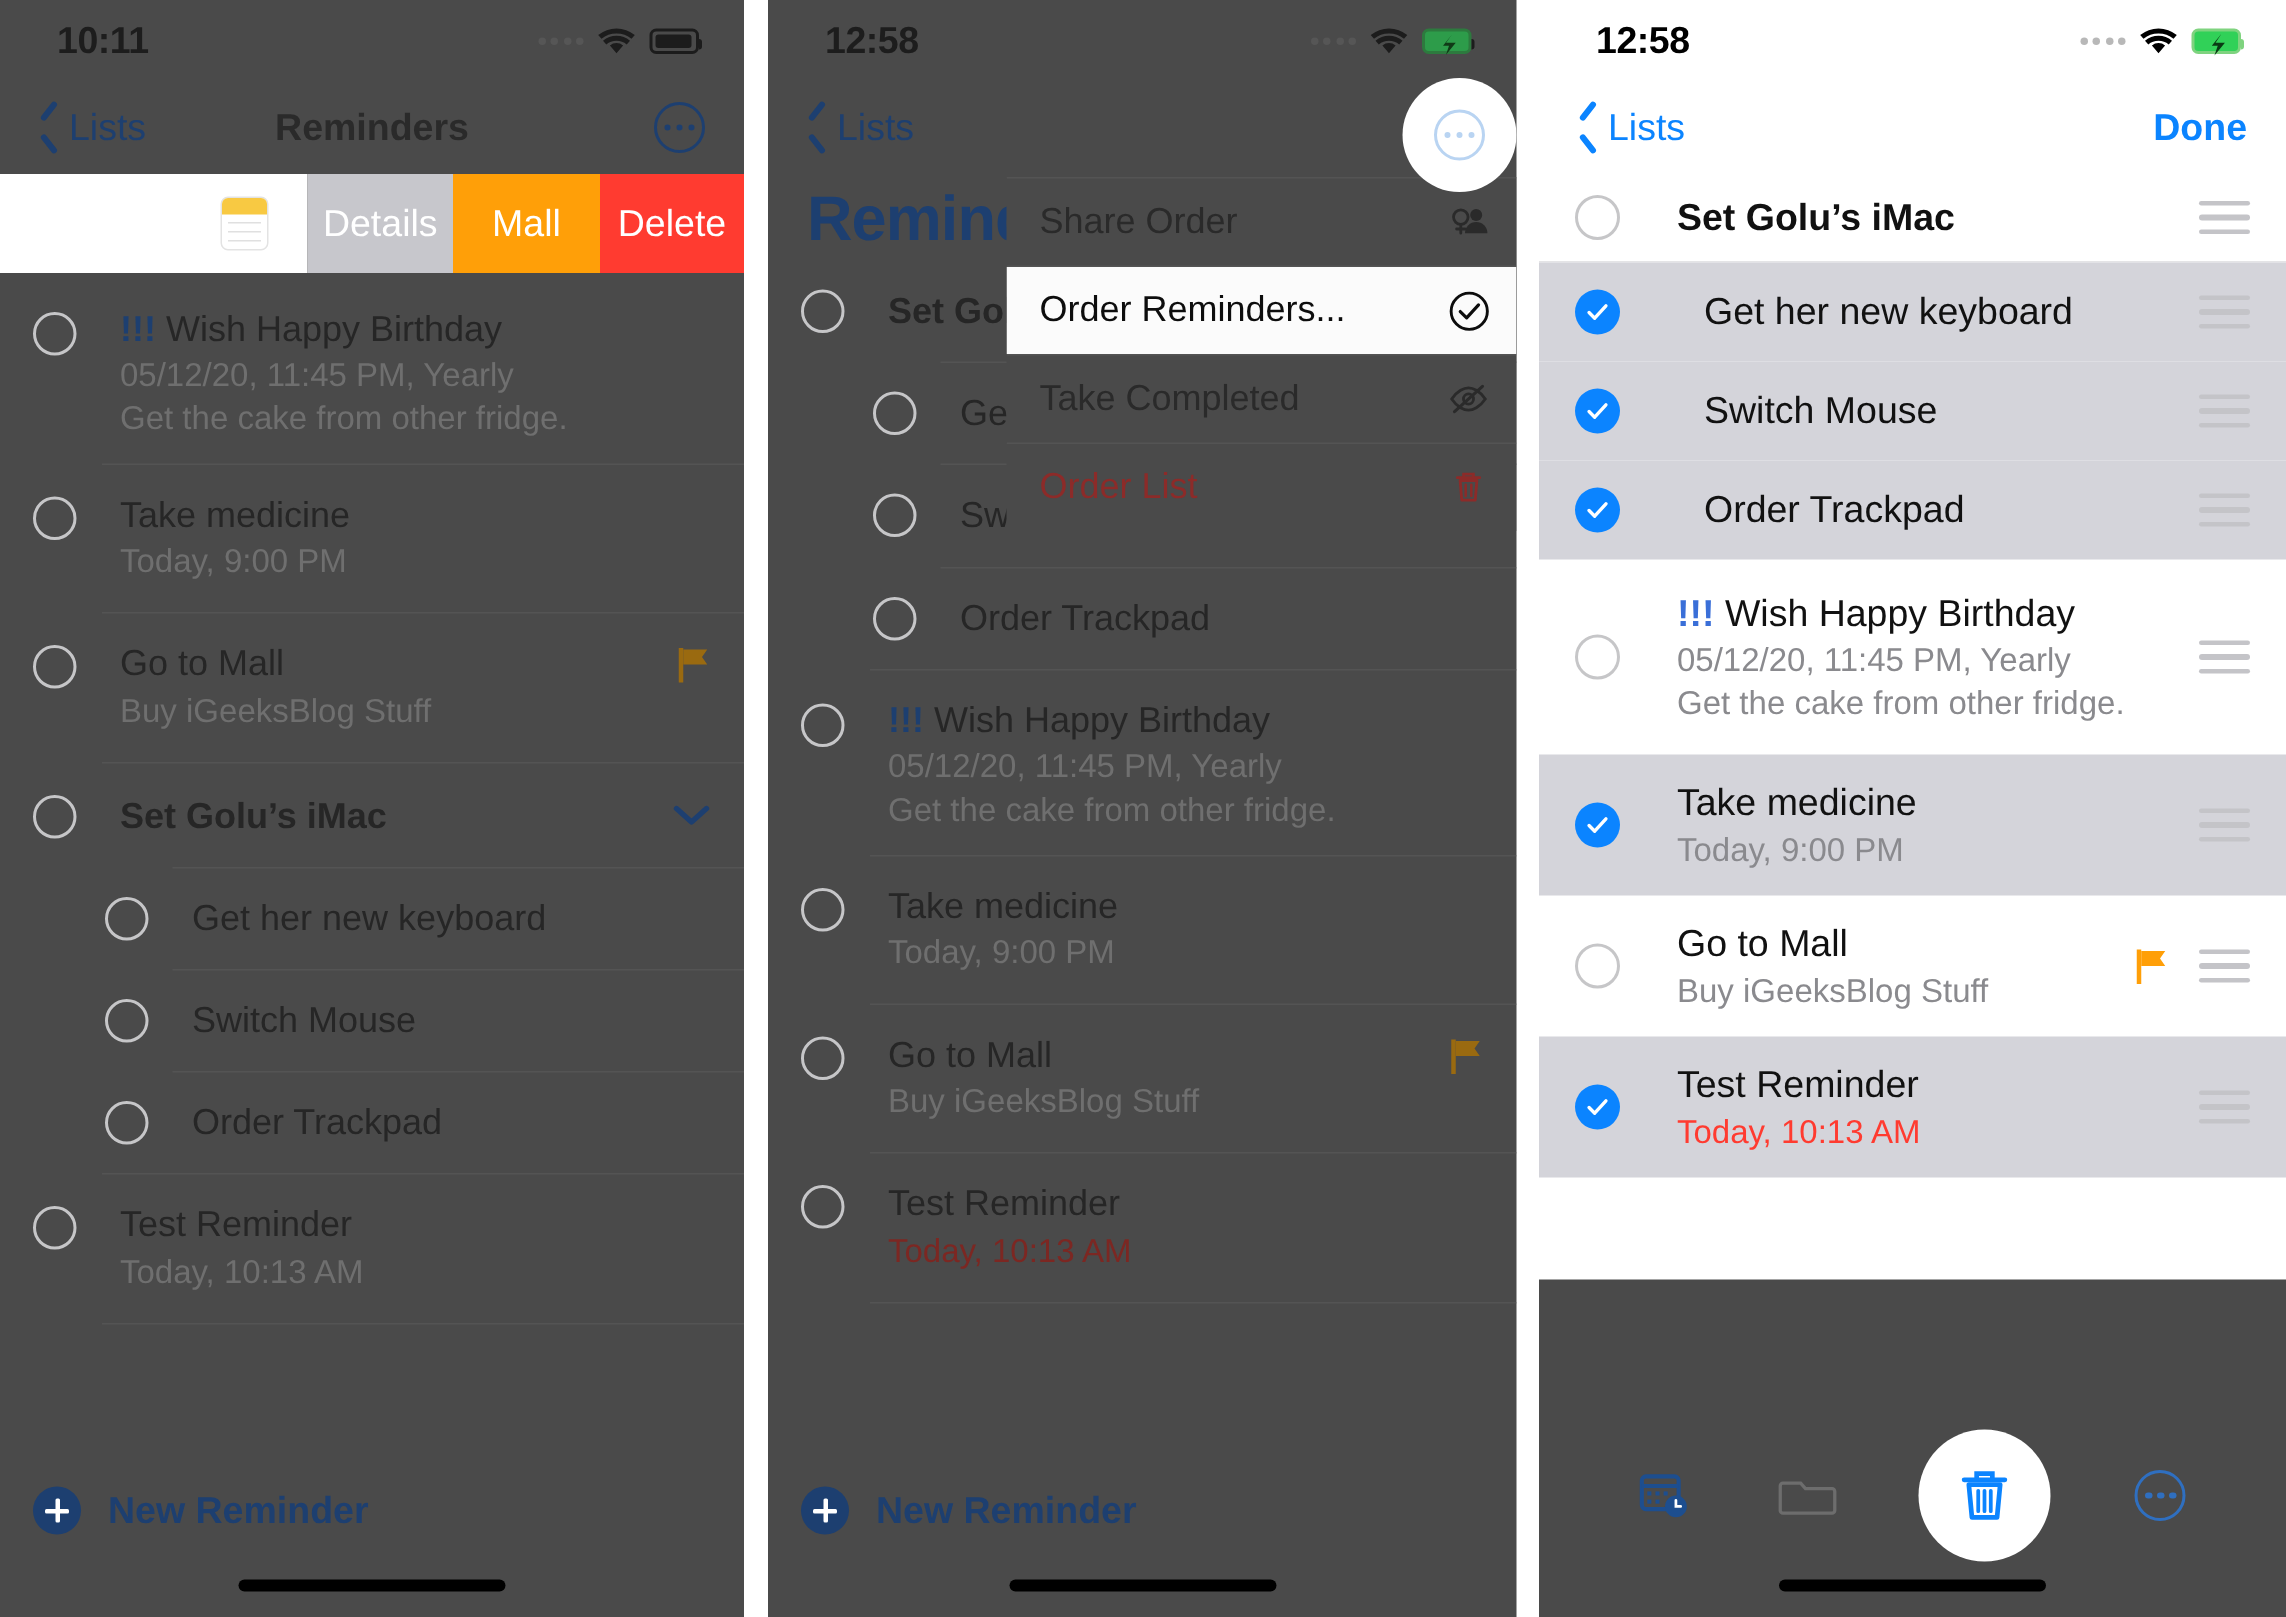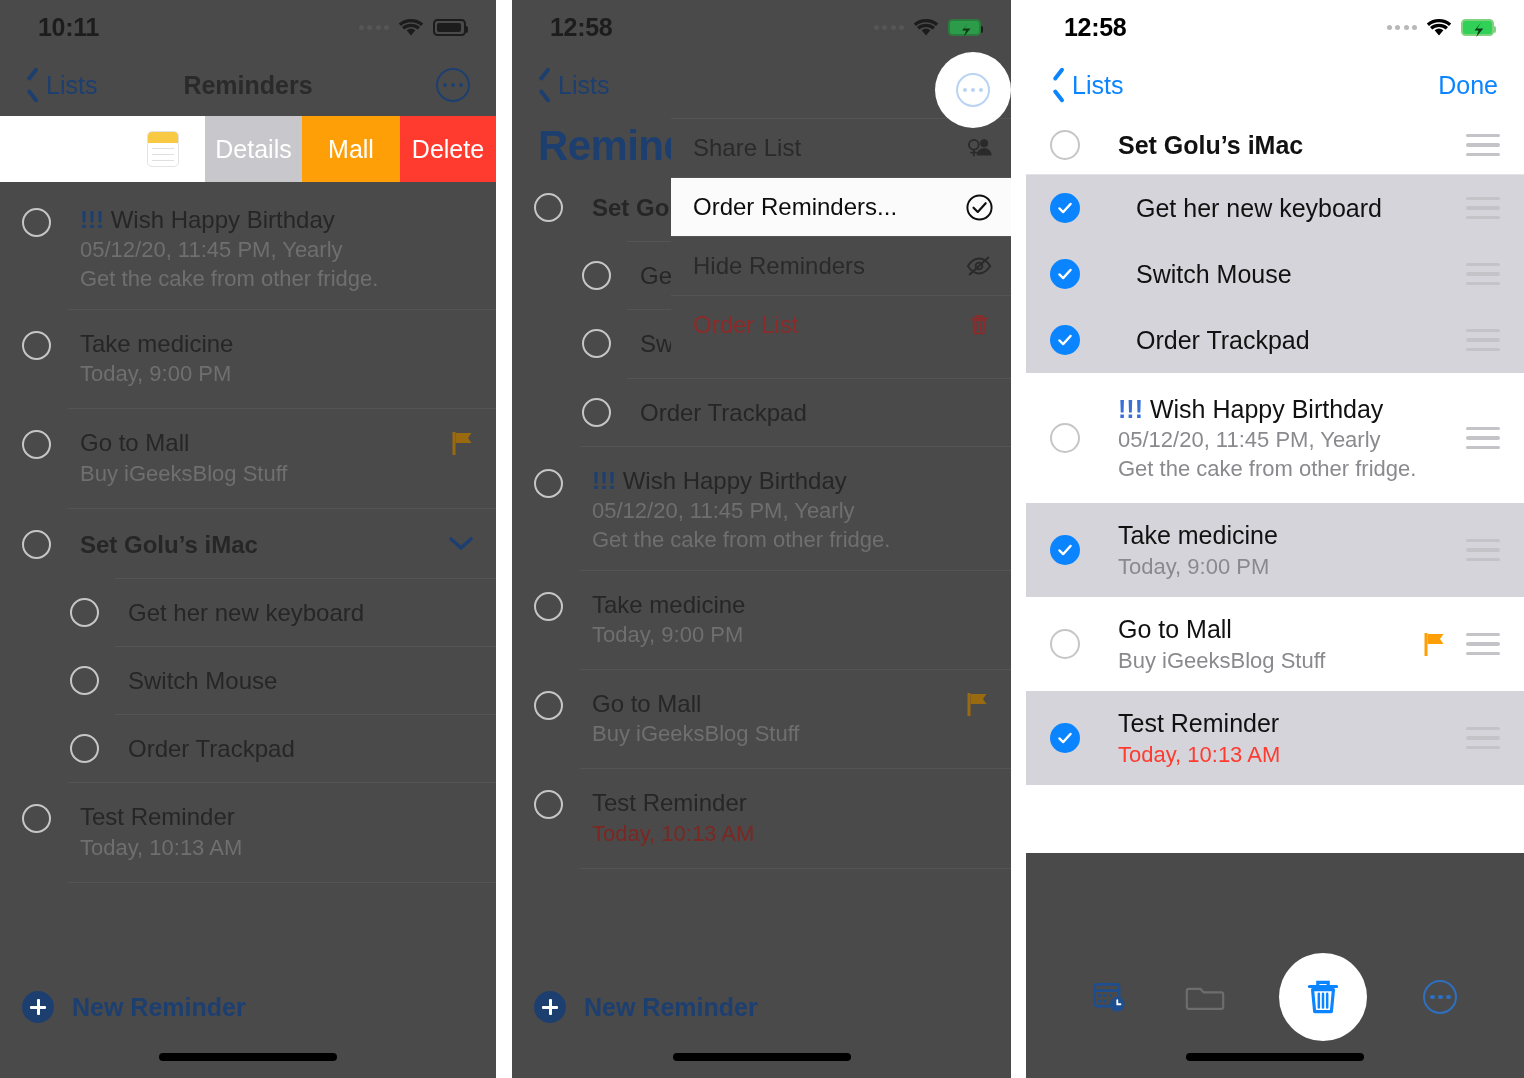--- a/index.html
+++ b/index.html
@@ -63,21 +63,21 @@
   .nav-title {
     position: absolute; left: 0; right: 0; text-align: center;
     font-size: 25px; font-weight: bold; pointer-events: none;
   }
   .ellipsis-btn {
     margin-left: auto; width: 34px; height: 34px; border-radius: 50%;
     border: 2.2px solid currentColor; display: flex; align-items: center;
     justify-content: center; gap: 3.5px; cursor: pointer;
   }
   .ellipsis-btn i { width: 4.5px; height: 4.5px; border-radius: 50%; background: currentColor; display: block; }
-  .nav-done { margin-left: auto; font-size: 25px; font-weight: normal; cursor: pointer; }
+  .nav-done { margin-left: auto; font-size: 25px; font-weight: bold; cursor: pointer; }
 
   
   .swipe-row { display: flex; height: 66px; width: 100%; }
   .swipe-note { flex: 0 0 205px; background: #fff; display: flex; align-items: center; justify-content: flex-end; padding-right: 26px; }
   .note-ico { width: 32px; height: 36px; border-radius: 5px; background: #fff; border: 1px solid #e3e3e3; overflow: hidden; }
   .note-ico .top { height: 11px; background: #f8c942; }
   .note-ico .ln { height: 1.6px; background: #e0e0e0; margin: 4.5px 4px 0 4px; }
   .swipe-btn { display: flex; align-items: center; justify-content: center; color: #fff; font-size: 25px; cursor: pointer; }
   .sw-details { flex: 0 0 97px; background: #c7c7cc; }
   .sw-flag { flex: 0 0 98px; background: #ff9f08; }
@@ -419,21 +419,21 @@
       <div class="ellipsis-btn" style="color:#b9d4f2">
           <i></i>
           <i></i>
           <i></i>
         </div>
     </div>
 
     <div class="popup-menu" style="left:159px; top:118px;">
       <div class="menu-sep"></div>
       <div class="menu-item">
-        <span>Share List</span>
+        <span>Share Order</span>
         <span class="mi-ico">
           <svg viewBox="0 0 30 30" width="28" height="28">
             <circle cx="20.5" cy="10" r="4.3" fill="#2a2a2a"></circle>
             <path d="M12.5 23 a8 8 0 0 1 16 0 Z" fill="#2a2a2a"></path>
             <circle cx="9.5" cy="11.5" r="5.2" fill="none" stroke="#2a2a2a" stroke-width="2"></circle>
             <path d="M9.5 17 v6 M6.5 20 h6" stroke="#2a2a2a" stroke-width="2" stroke-linecap="round"></path>
           </svg>
         </span>
       </div>
       <div class="menu-sep"></div>
@@ -441,21 +441,21 @@
         <span>Order Reminders...</span>
         <span class="mi-ico">
           <svg viewBox="0 0 30 30" width="29" height="29">
               <circle cx="15" cy="15" r="12.5" fill="none" stroke="#0d0d0d" stroke-width="2"></circle>
               <path d="M8.8 15.2 L13.2 19.6 L21.4 10.6" stroke="#0d0d0d" stroke-width="2.2" fill="none" stroke-linecap="round" stroke-linejoin="round"></path>
             </svg>
         </span>
       </div>
       <div class="menu-sep"></div>
       <div class="menu-item">
-        <span>Hide Reminders</span>
+        <span>Take Completed</span>
         <span class="mi-ico">
           <svg viewBox="0 0 30 30" width="28" height="28">
             <path d="M3 15 C7 9 12 7 15 7 C18 7 23 9 27 15 C23 21 18 23 15 23 C12 23 7 21 3 15 Z" fill="none" stroke="#2a2a2a" stroke-width="2"></path>
             <circle cx="15" cy="15" r="3.6" fill="none" stroke="#2a2a2a" stroke-width="2"></circle>
             <path d="M5 24 L25 6" stroke="#2a2a2a" stroke-width="2.2" stroke-linecap="round"></path>
           </svg>
         </span>
       </div>
       <div class="menu-sep"></div>
       <div class="menu-item destructive">

